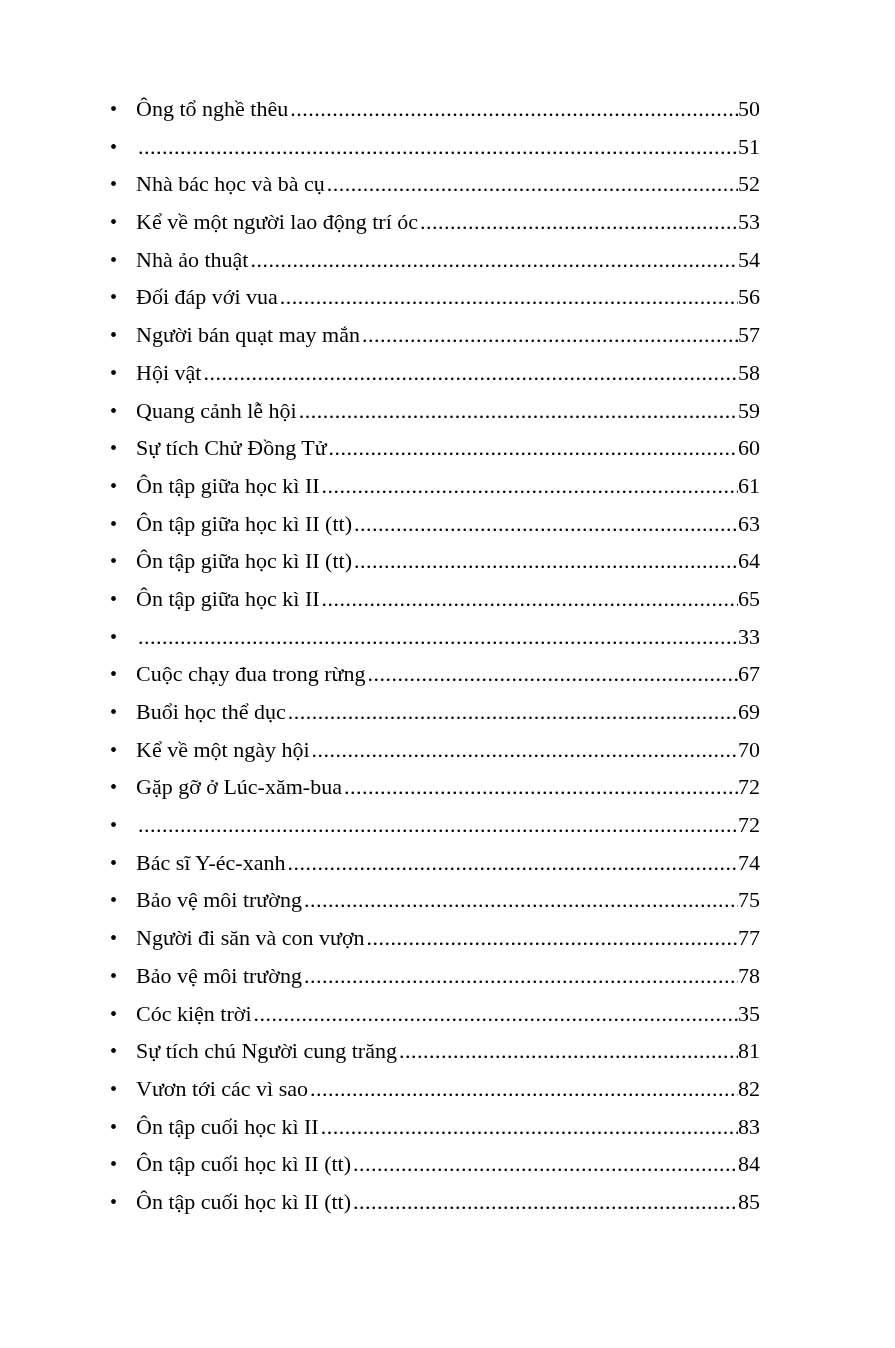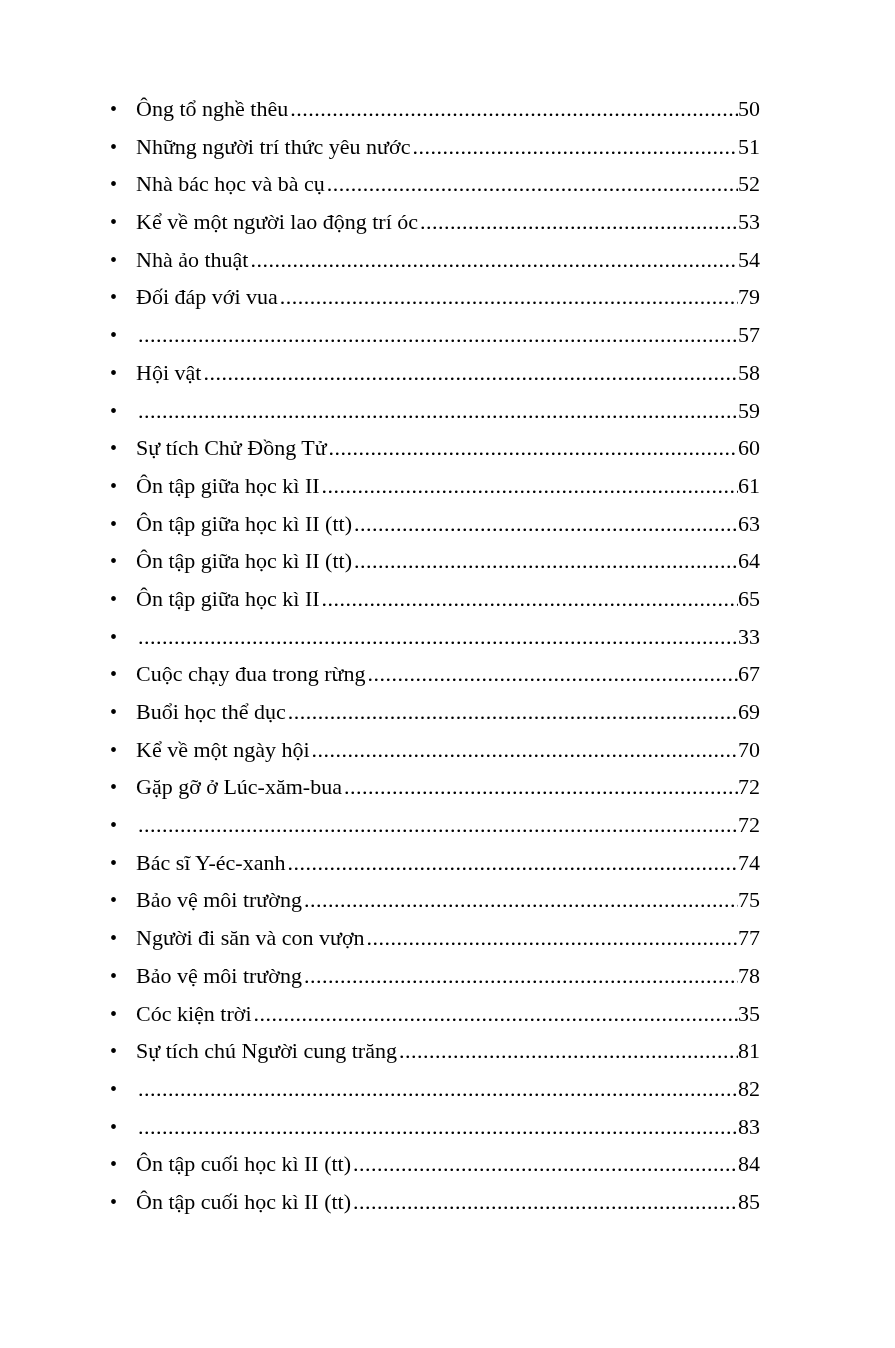--- a/index.html
+++ b/index.html
@@ -61,21 +61,20 @@
   <ul class="toc" id="toc-list">
   <li class="toc-row">
     <span class="bullet">•</span>
     <span class="title">Ông tổ nghề thêu</span>
     <span class="dots">........................................................................................................................................................................................................</span>
     <span class="page-num">50</span>
   </li>
 
   <li class="toc-row">
     <span class="bullet">•</span>
-    <span class="title">Những người trí thức yêu nước</span>
     <span class="dots">........................................................................................................................................................................................................</span>
     <span class="page-num">51</span>
   </li>
 
   <li class="toc-row">
     <span class="bullet">•</span>
     <span class="title">Nhà bác học và bà cụ</span>
     <span class="dots">........................................................................................................................................................................................................</span>
     <span class="page-num">52</span>
   </li>
@@ -91,38 +90,40 @@
     <span class="bullet">•</span>
     <span class="title">Nhà ảo thuật</span>
     <span class="dots">........................................................................................................................................................................................................</span>
     <span class="page-num">54</span>
   </li>
 
   <li class="toc-row">
     <span class="bullet">•</span>
     <span class="title">Đối đáp với vua</span>
     <span class="dots">........................................................................................................................................................................................................</span>
-    <span class="page-num">79</span>
-  </li>
-
-  <li class="toc-row">
-    <span class="bullet">•</span>
+    <span class="page-num">56</span>
+  </li>
+
+  <li class="toc-row">
+    <span class="bullet">•</span>
+    <span class="title">Người bán quạt may mắn</span>
     <span class="dots">........................................................................................................................................................................................................</span>
     <span class="page-num">57</span>
   </li>
 
   <li class="toc-row">
     <span class="bullet">•</span>
     <span class="title">Hội vật</span>
     <span class="dots">........................................................................................................................................................................................................</span>
     <span class="page-num">58</span>
   </li>
 
   <li class="toc-row">
     <span class="bullet">•</span>
+    <span class="title">Quang cảnh lễ hội</span>
     <span class="dots">........................................................................................................................................................................................................</span>
     <span class="page-num">59</span>
   </li>
 
   <li class="toc-row">
     <span class="bullet">•</span>
     <span class="title">Sự tích Chử Đồng Tử</span>
     <span class="dots">........................................................................................................................................................................................................</span>
     <span class="page-num">60</span>
   </li>
@@ -232,26 +233,28 @@
 
   <li class="toc-row">
     <span class="bullet">•</span>
     <span class="title">Sự tích chú Người cung trăng</span>
     <span class="dots">........................................................................................................................................................................................................</span>
     <span class="page-num">81</span>
   </li>
 
   <li class="toc-row">
     <span class="bullet">•</span>
+    <span class="title">Vươn tới các vì sao</span>
     <span class="dots">........................................................................................................................................................................................................</span>
     <span class="page-num">82</span>
   </li>
 
   <li class="toc-row">
     <span class="bullet">•</span>
+    <span class="title">Ôn tập cuối học kì II</span>
     <span class="dots">........................................................................................................................................................................................................</span>
     <span class="page-num">83</span>
   </li>
 
   <li class="toc-row">
     <span class="bullet">•</span>
     <span class="title">Ôn tập cuối học kì II (tt)</span>
     <span class="dots">........................................................................................................................................................................................................</span>
     <span class="page-num">84</span>
   </li>

